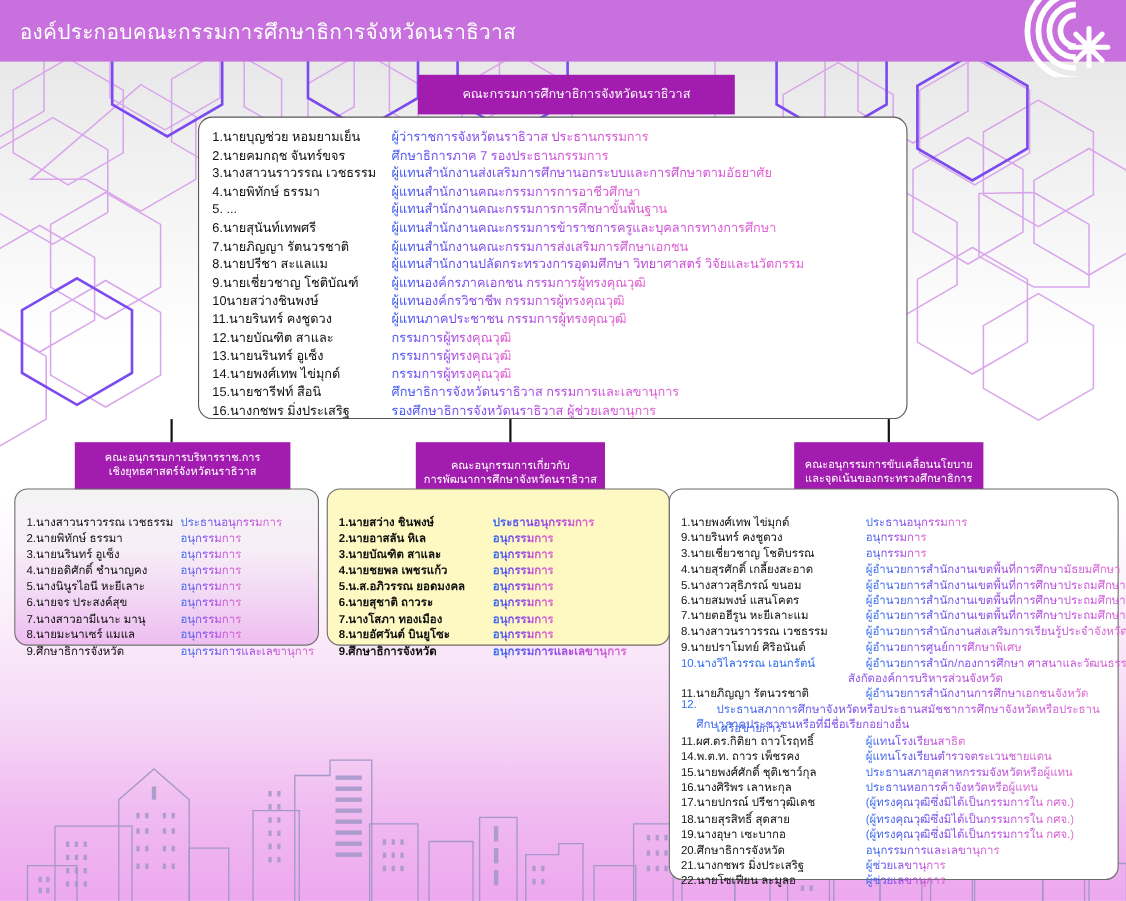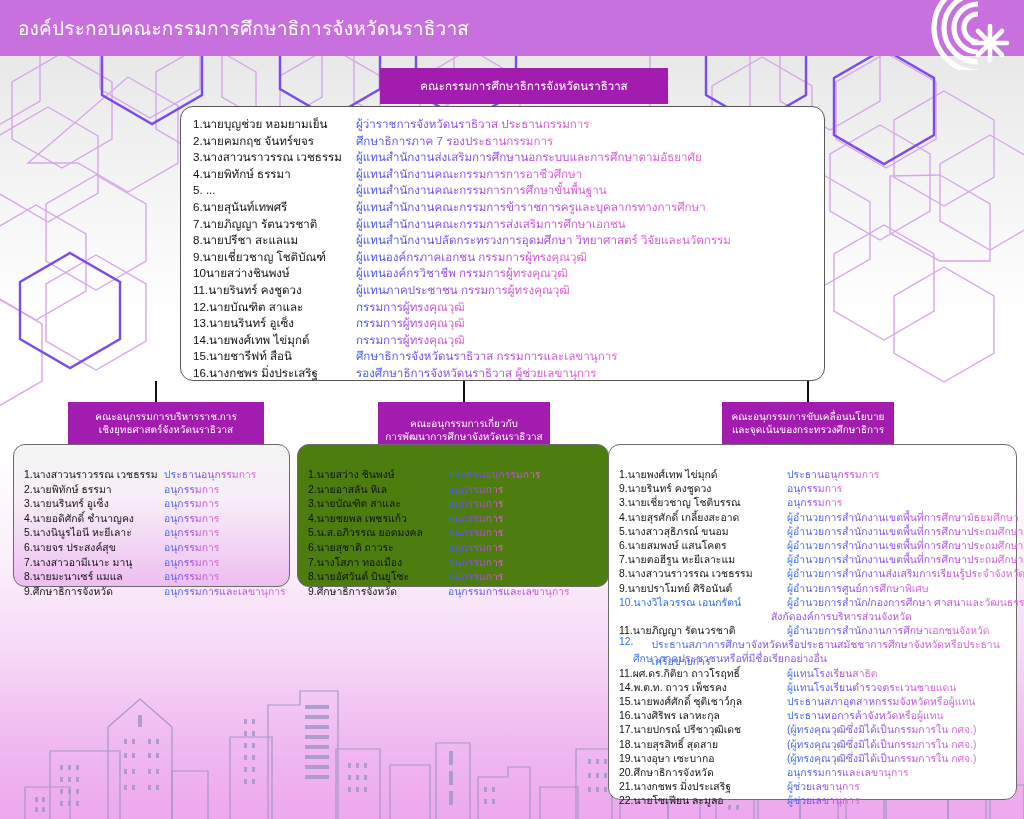--- a/index.html
+++ b/index.html
@@ -62,32 +62,32 @@
   .grad2{
     background:linear-gradient(90deg,#2f6cf0 0%,#7b4bee 35%,#b84ade 65%,#e068cf 100%);
     -webkit-background-clip:text;background-clip:text;
     -webkit-text-fill-color:transparent;color:transparent;
   }
 
   
   .sub-head{font-size:10px;padding:3px 6px;box-sizing:border-box;}
   #sub-head-1{left:68px;top:402px;width:196px;height:43px;}
   #sub-head-2{left:378px;top:402px;width:172px;height:57px;}
-  #sub-head-3{left:722px;top:402px;width:172px;height:43px;}
+  #sub-head-3{left:722px;top:402px;width:172px;height:43px;align-items:flex-end;}
 
   
   .sub-panel{
     position:absolute;border:1.4px solid #6b6b6b;border-radius:12px;
     box-sizing:border-box;padding:21px 0 0 10px;z-index:11;background:#ffffff;
   }
   #sub-panel-1{
     left:13px;top:444px;width:277px;height:143px;
     background:linear-gradient(180deg,#f4f4f4 0%,#f7eef7 38%,#f2d8f4 68%,#eebdf0 100%);
   }
-  #sub-panel-2{left:297px;top:444px;width:312px;height:143px;background:#4d7c0f;}
+  #sub-panel-2{left:297px;top:444px;width:312px;height:143px;background:#fef9c3;font-weight:bold;}
   #sub-panel-3{left:608px;top:444px;width:409px;height:356px;background:#ffffff;}
 
   .srow{display:flex;align-items:baseline;white-space:nowrap;height:14.6px;}
   .sname{font-size:10.4px;color:#111111;}
   .srole{font-size:10.4px;}
   #sub-panel-1 .sname,#sub-panel-2 .sname{flex:0 0 140px;}
   #sub-panel-3 .sname{flex:0 0 152px;}
   #sub-panel-3 .srow{height:14.2px;gap:16px;}
   .srow.wide .srole{white-space:normal;}
   .srow.tall{height:auto;align-items:flex-start;}

